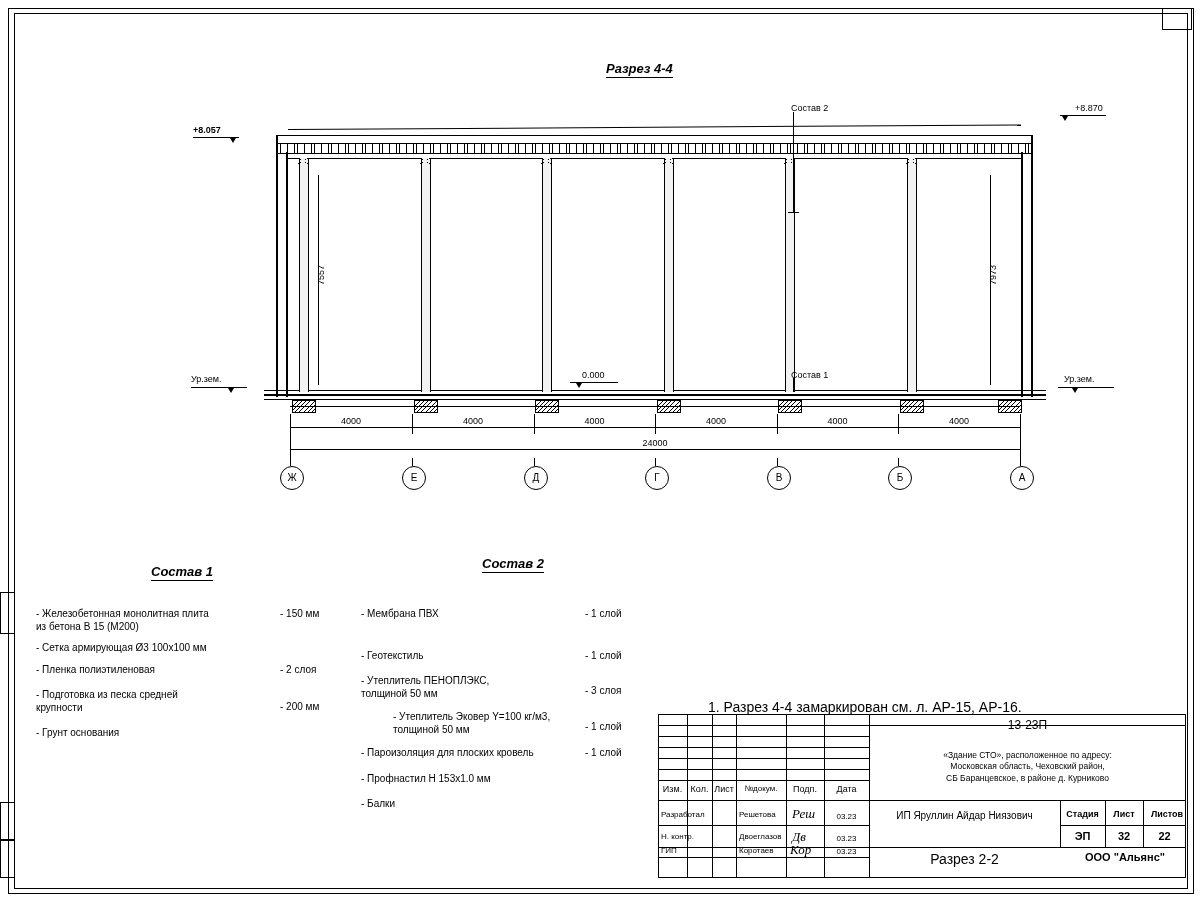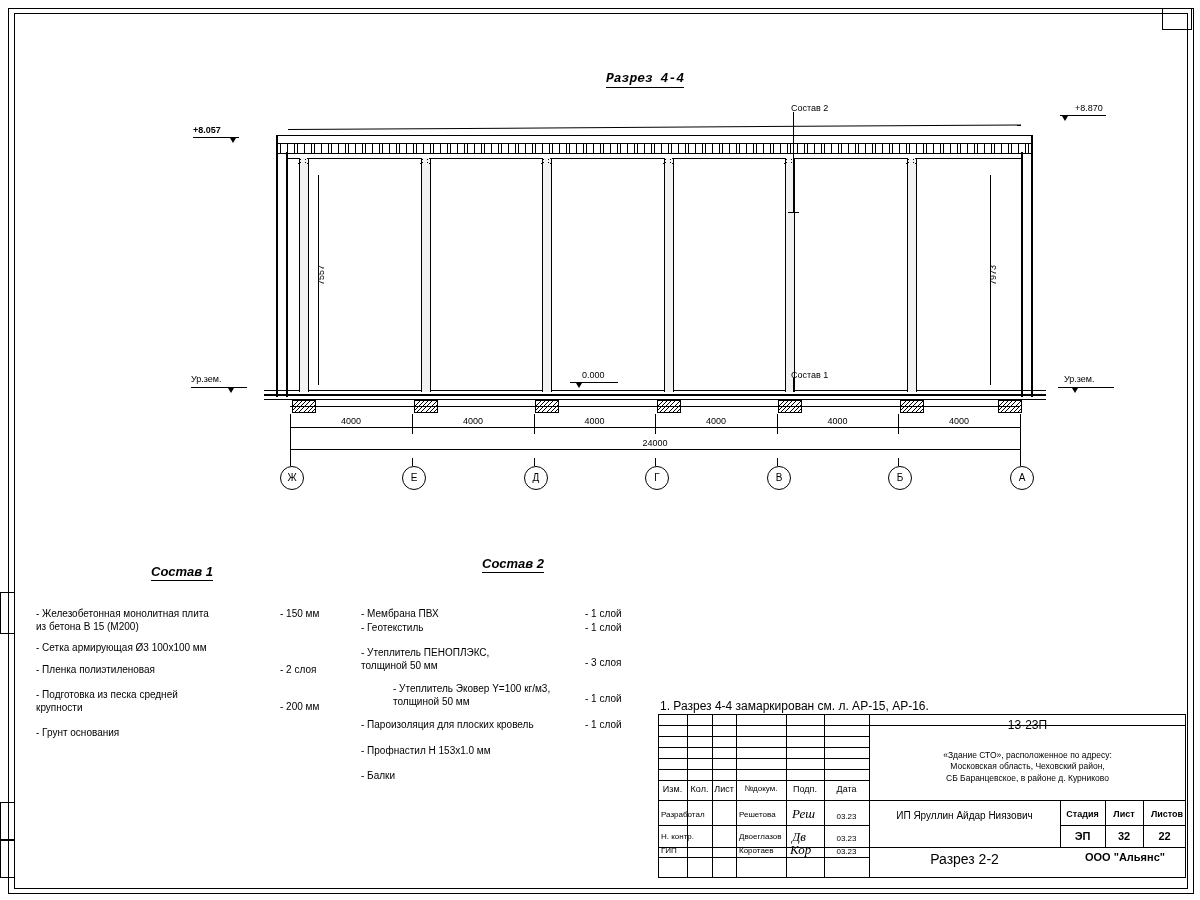--- a/index.html
+++ b/index.html
@@ -99,21 +99,21 @@
     display: flex;
     font-size: 10px;
     margin-bottom: 9px;
     line-height: 1.25;
     justify-content: center;
   }
   .comp-row .txt { flex: 1 1 auto; }
   .comp-row .val { flex: 0 0 auto; width: 66px; text-align: left; }
 
   
-  .note { position: absolute; font-size: 12px; white-space: nowrap; }
+  .note { position: absolute; font-size: 14px; white-space: nowrap; margin-left: 48px; }
 
   
   .tb { position: absolute; border: 1px solid #000; box-sizing: border-box; }
   .tb-cell {
     position: absolute;
     box-sizing: border-box;
     border-right: 1px solid #000;
     border-bottom: 1px solid #000;
     font-size: 9px;
     text-align: center;
@@ -158,21 +158,21 @@
   <div class="frame-outer"></div>
   <div class="frame-inner"></div>
 
   <div class="left-stub" style="left:0px;top:592px;width:15px;height:42px;"></div>
   <div class="left-stub" style="left:0px;top:802px;width:15px;height:38px;"></div>
   <div class="left-stub" style="left:0px;top:840px;width:15px;height:38px;"></div>
   <div class="rot" style="left:7px;top:630px;"></div>
 
   <div class="left-stub" style="left:1162px;top:8px;width:30px;height:22px;"></div>
 
-  <div class="section-title abs" style="left:606px;top:71px;font-family:Liberation Mono, monospace;">
+  <div class="section-title abs" style="left:606px;top:61px;">
     <u>Разрез 4-4</u>
   </div>
 
   <div class="ln hl" style="left:276px;top:135px;width:757px;height:1px;"></div>
   <div class="ln hl" style="left:276px;top:143px;width:757px;height:1px;"></div>
   <div class="roof-hatch abs" style="left:277px;top:144px;width:755px;height:9px;"></div>
   <div class="ln hl" style="left:276px;top:153px;width:757px;height:1px;"></div>
   <div class="ln hl" style="left:288px;top:158px;width:733px;height:1px;"></div>
 
   <div class="ln hl" style="left:288px;top:129px;width:733px;height:1px;transform:rotate(-0.35deg);transform-origin:left center;"></div>
@@ -306,21 +306,21 @@
     <div class="comp-row">
       <div class="txt" style="white-space:pre-line;">- Грунт основания</div>
       <div class="val"></div>
     </div>
   </div>
 
   <div class="section-title abs" style="left:482px;top:556px;">
     <u>Состав 2</u>
   </div>
   <div class="abs" style="left:361px;top:608px;width:290px;">
-    <div class="comp-row" style="margin-bottom:1px;">
+    <div class="comp-row" style="margin-bottom:29px;">
       <div class="txt" style="white-space:pre-line;">- Мембрана ПВХ</div>
       <div class="val">- 1 слой</div>
     </div>
     <div class="comp-row" style="margin-bottom:13px;">
       <div class="txt" style="white-space:pre-line;">- Геотекстиль</div>
       <div class="val">- 1 слой</div>
     </div>
     <div class="comp-row" style="margin-bottom:11px;">
       <div class="txt" style="white-space:pre-line;">- Утеплитель ПЕНОПЛЭКС,
    толщиной 50 мм</div>

